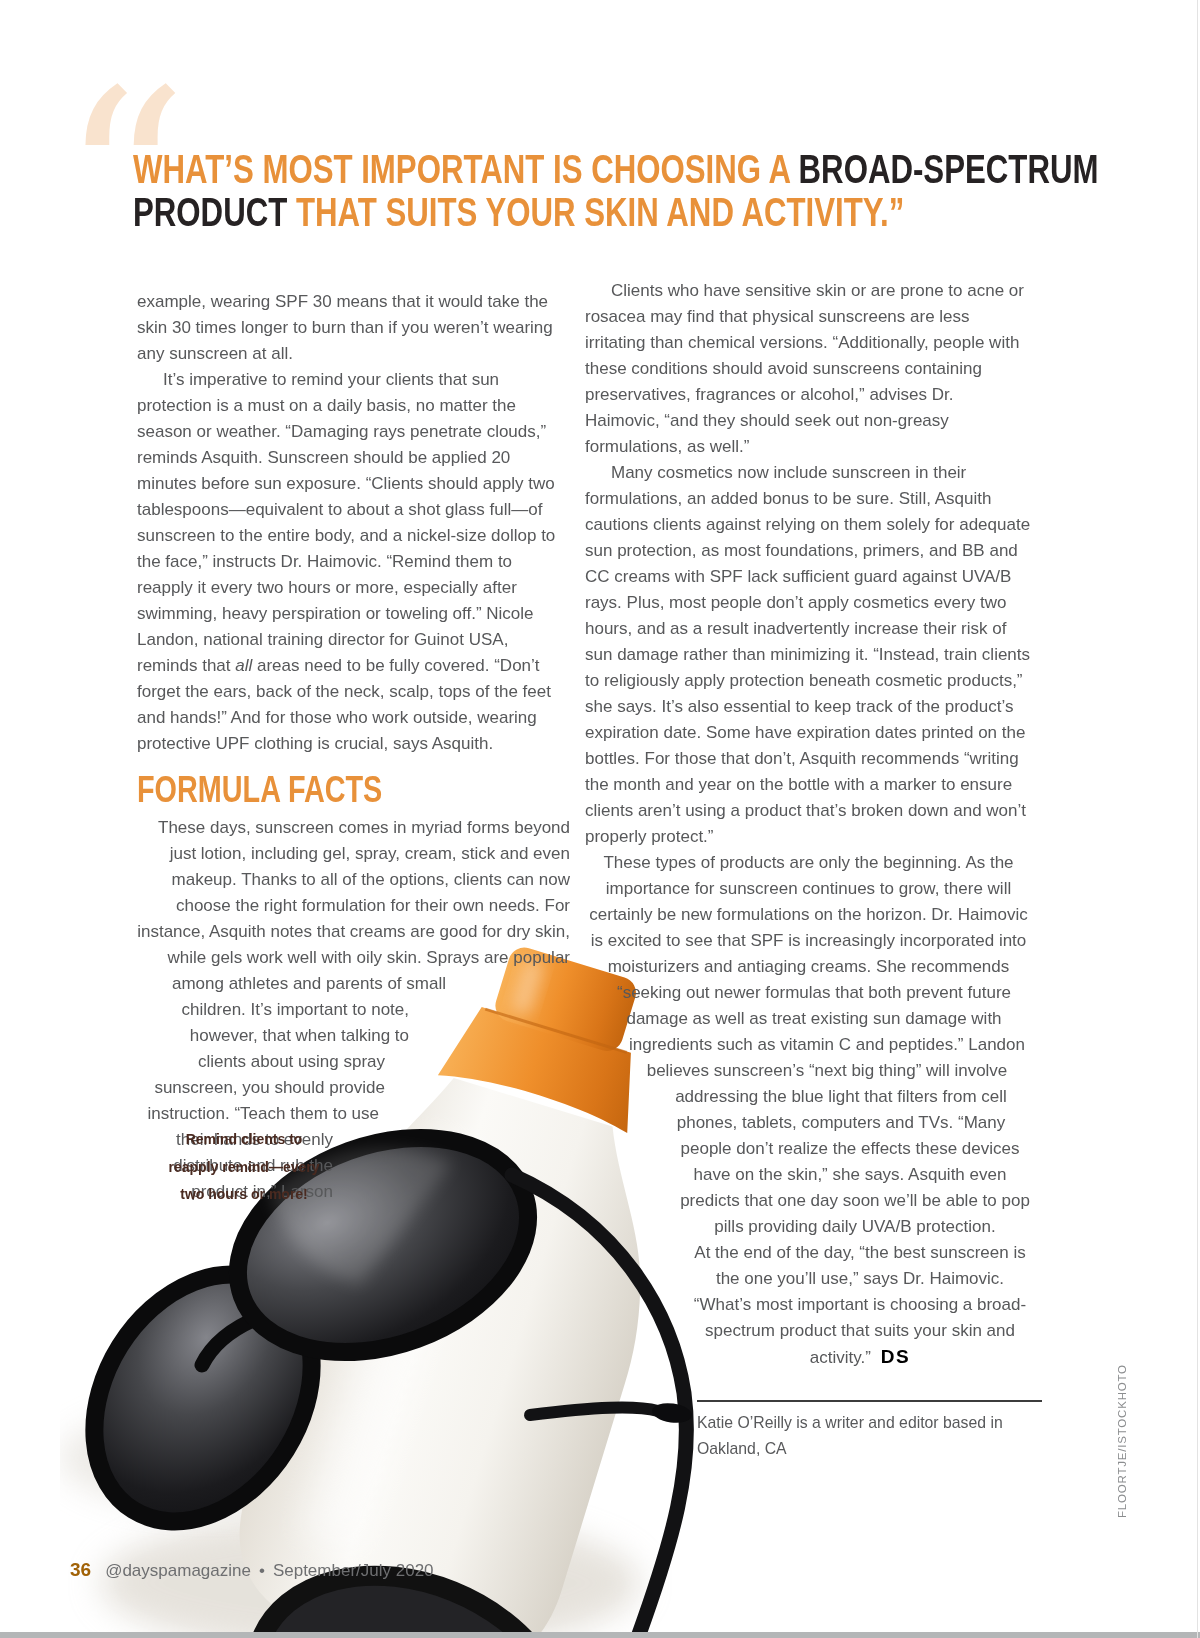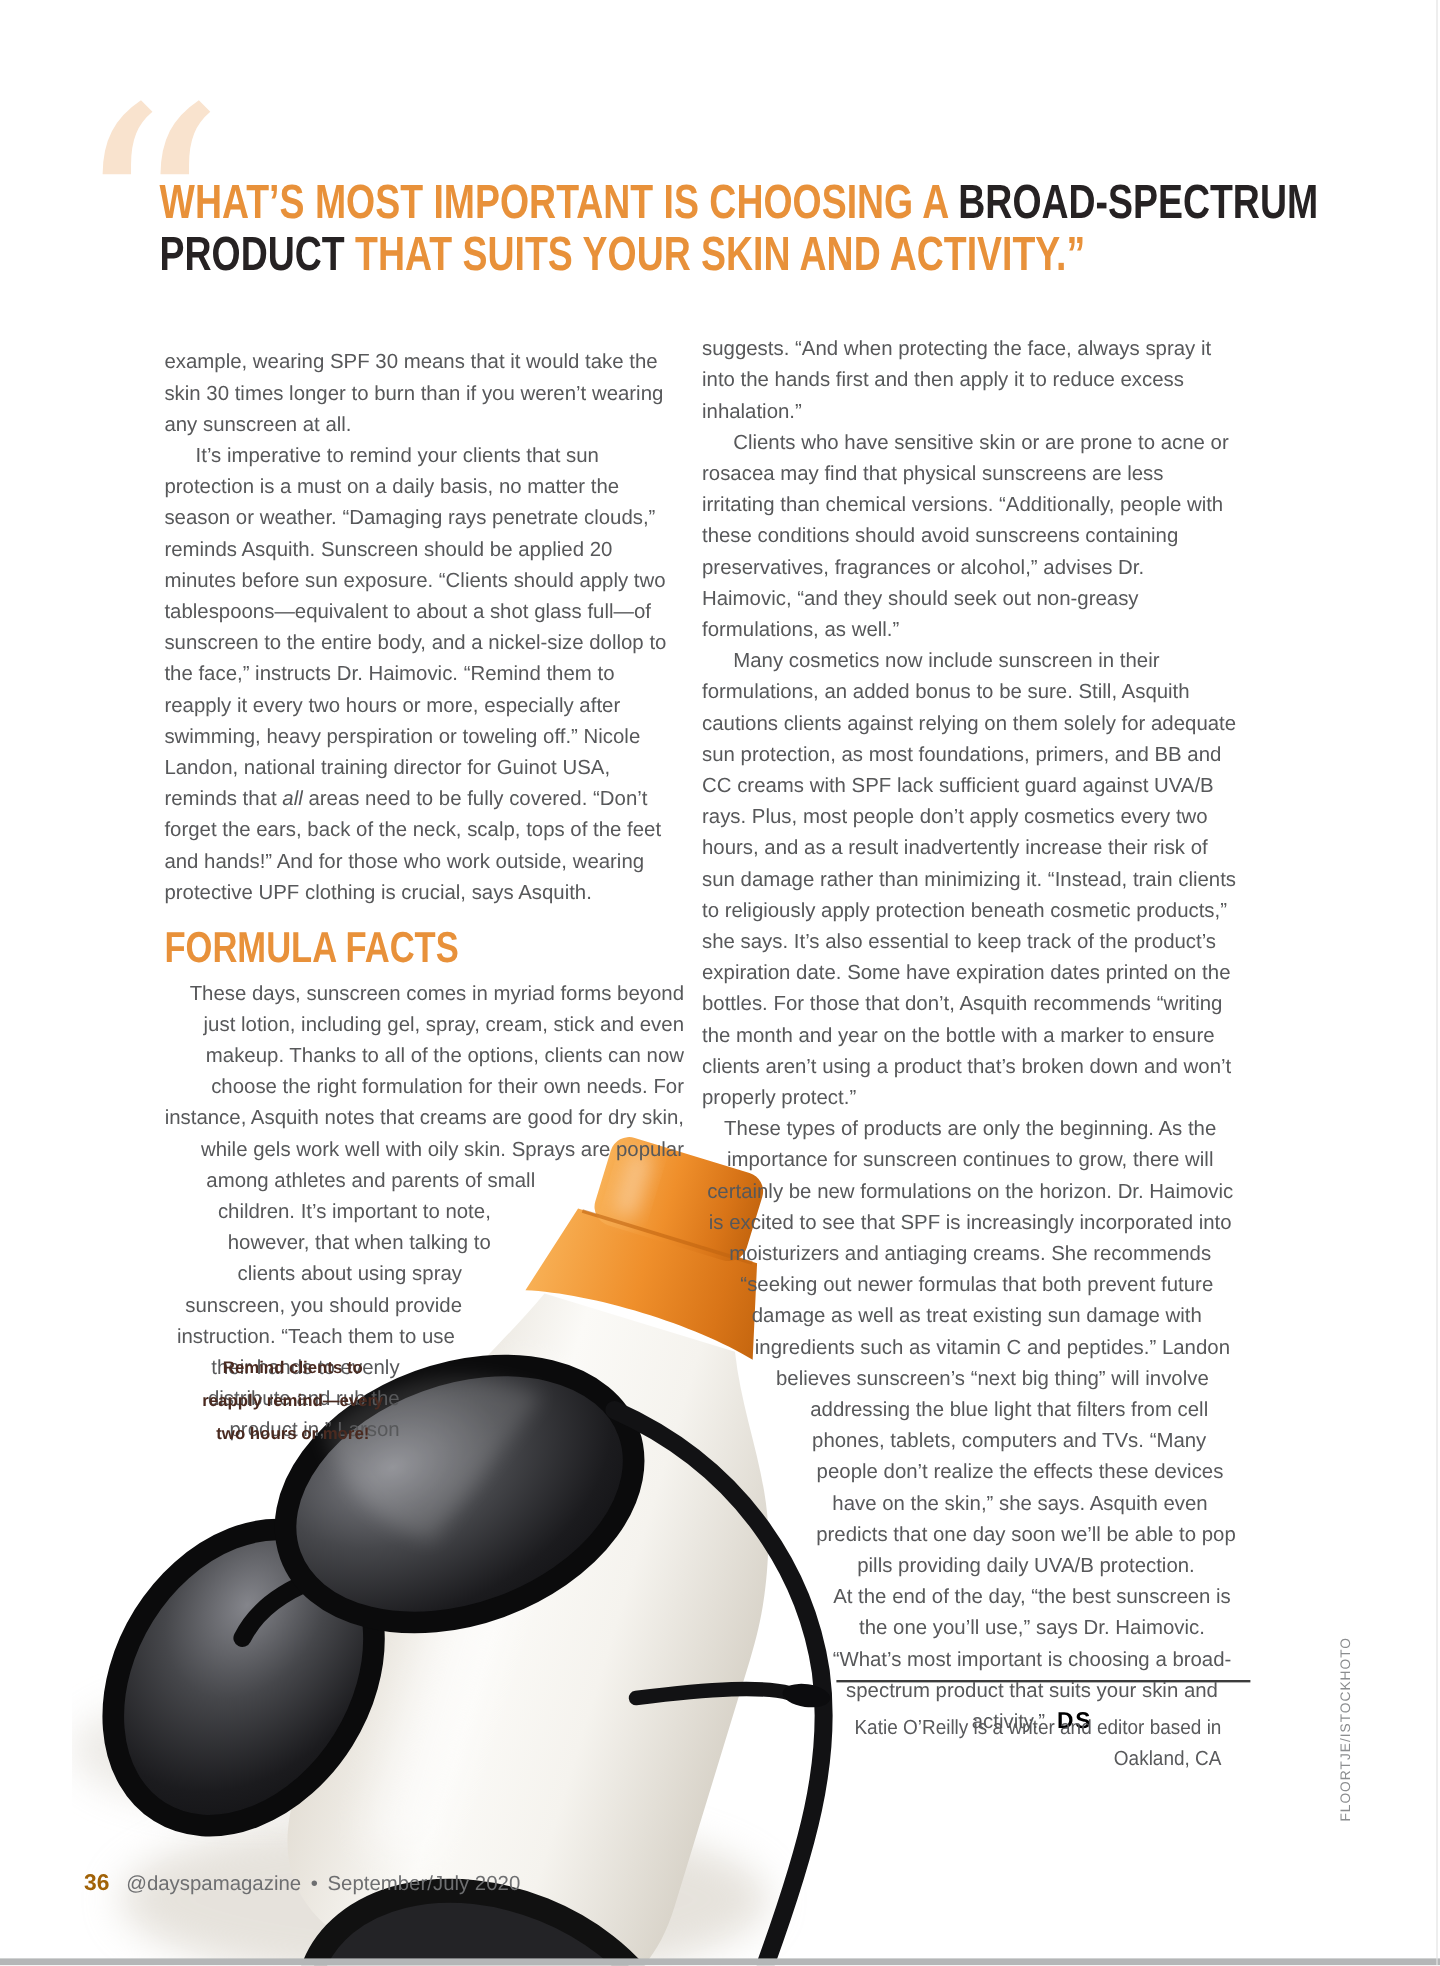--- a/index.html
+++ b/index.html
@@ -26,21 +26,21 @@
   .fll{float:left;clear:left;}
   .centered{text-align:center;}
   .endmark{color:#000000;font-weight:700;font-size:19px;letter-spacing:1.5px;margin-left:10px;}
   
   .callout{position:absolute;left:133px;top:1126px;width:222px;z-index:4;text-align:center;
         font-weight:700;font-size:14px;line-height:27.5px;color:#4a2a20;}
   
   .photo{position:absolute;left:60px;top:893px;z-index:0;}
   
   .author{position:absolute;left:697px;top:1400px;width:345px;z-index:3;
-        border-top:2px solid #3c3c3c;padding-top:25px;text-align:right;}
+        border-top:2px solid #3c3c3c;padding-top:8px;}
   .author div{font-size:17px;line-height:26px;color:#58595b;transform:scaleX(.93);transform-origin:left top;}
   
   .footer{position:absolute;left:70px;top:1559px;z-index:5;font-size:17px;color:#6e6f71;}
   .footer .num{font-weight:700;font-size:19px;color:#a16207;margin-right:14px;}
   .footer .sep{margin:0 8px;}
   
   .photo-credit{position:absolute;left:1116px;top:1283px;height:235px;z-index:3;
         writing-mode:vertical-rl;transform:rotate(180deg);font-size:11.5px;letter-spacing:.8px;color:#8b8d8f;}
   .bottom-edge{position:absolute;left:0;bottom:0;width:100%;height:6px;background:#b4b6b7;z-index:6;}
   .right-edge{position:absolute;top:0;right:2px;width:1px;height:100%;background:#e3e3e3;z-index:6;}
@@ -117,21 +117,20 @@
       <span class="flr" style="width:125px;height:26px"></span>
       <span class="flr" style="width:162px;height:52px"></span>
       <span class="flr" style="width:186px;height:52px"></span>
       <span class="flr" style="width:192px;height:26px"></span>
       <span class="flr" style="width:238px;height:78px"></span>
       <p class="body-p">These days, sunscreen comes in myriad forms beyond just lotion, including gel, spray, cream, stick and even makeup. Thanks to all of the options, clients can now choose the right formulation for their own needs. For instance, Asquith notes that creams are good for dry skin, while gels work well with oily skin. Sprays are popular among athletes and parents of small children. It’s important to note, however, that when talking to clients about using spray sunscreen, you should provide instruction. “Teach them to use their hands to evenly distribute and rub the product in,” Larson</p>
     </div>
   </div>
 
   <div class="col col-right">
-    <p class="body-p">suggests. “And when protecting the face, always spray it into the hands first and then apply it to reduce excess inhalation.”</p>
     <p class="body-p ind">Clients who have sensitive skin or are prone to acne or rosacea may find that physical sunscreens are less irritating than chemical versions. “Additionally, people with these conditions should avoid sunscreens containing preservatives, fragrances or alcohol,” advises Dr. Haimovic, “and they should seek out non-greasy formulations, as well.”</p>
     <p class="body-p ind">Many cosmetics now include sunscreen in their formulations, an added bonus to be sure. Still, Asquith cautions clients against relying on them solely for adequate sun protection, as most foundations, primers, and BB and CC creams with SPF lack sufficient guard against UVA/B rays. Plus, most people don’t apply cosmetics every two hours, and as a result inadvertently increase their risk of sun damage rather than minimizing it. “Instead, train clients to religiously apply protection beneath cosmetic products,” she says. It’s also essential to keep track of the product’s expiration date. Some have expiration dates printed on the bottles. For those that don’t, Asquith recommends “writing the month and year on the bottle with a marker to ensure clients aren’t using a product that’s broken down and won’t properly protect.”</p>
     <div class="wrapzone centered">
       <span class="fll" style="width:1px;height:130px"></span>
       <span class="fll" style="width:12px;height:52px"></span>
       <span class="fll" style="width:38px;height:52px"></span>
       <span class="fll" style="width:66px;height:52px"></span>
       <span class="fll" style="width:84px;height:52px"></span>
       <span class="fll" style="width:94px;height:52px"></span>
       <span class="fll" style="width:104px;height:160px"></span>

